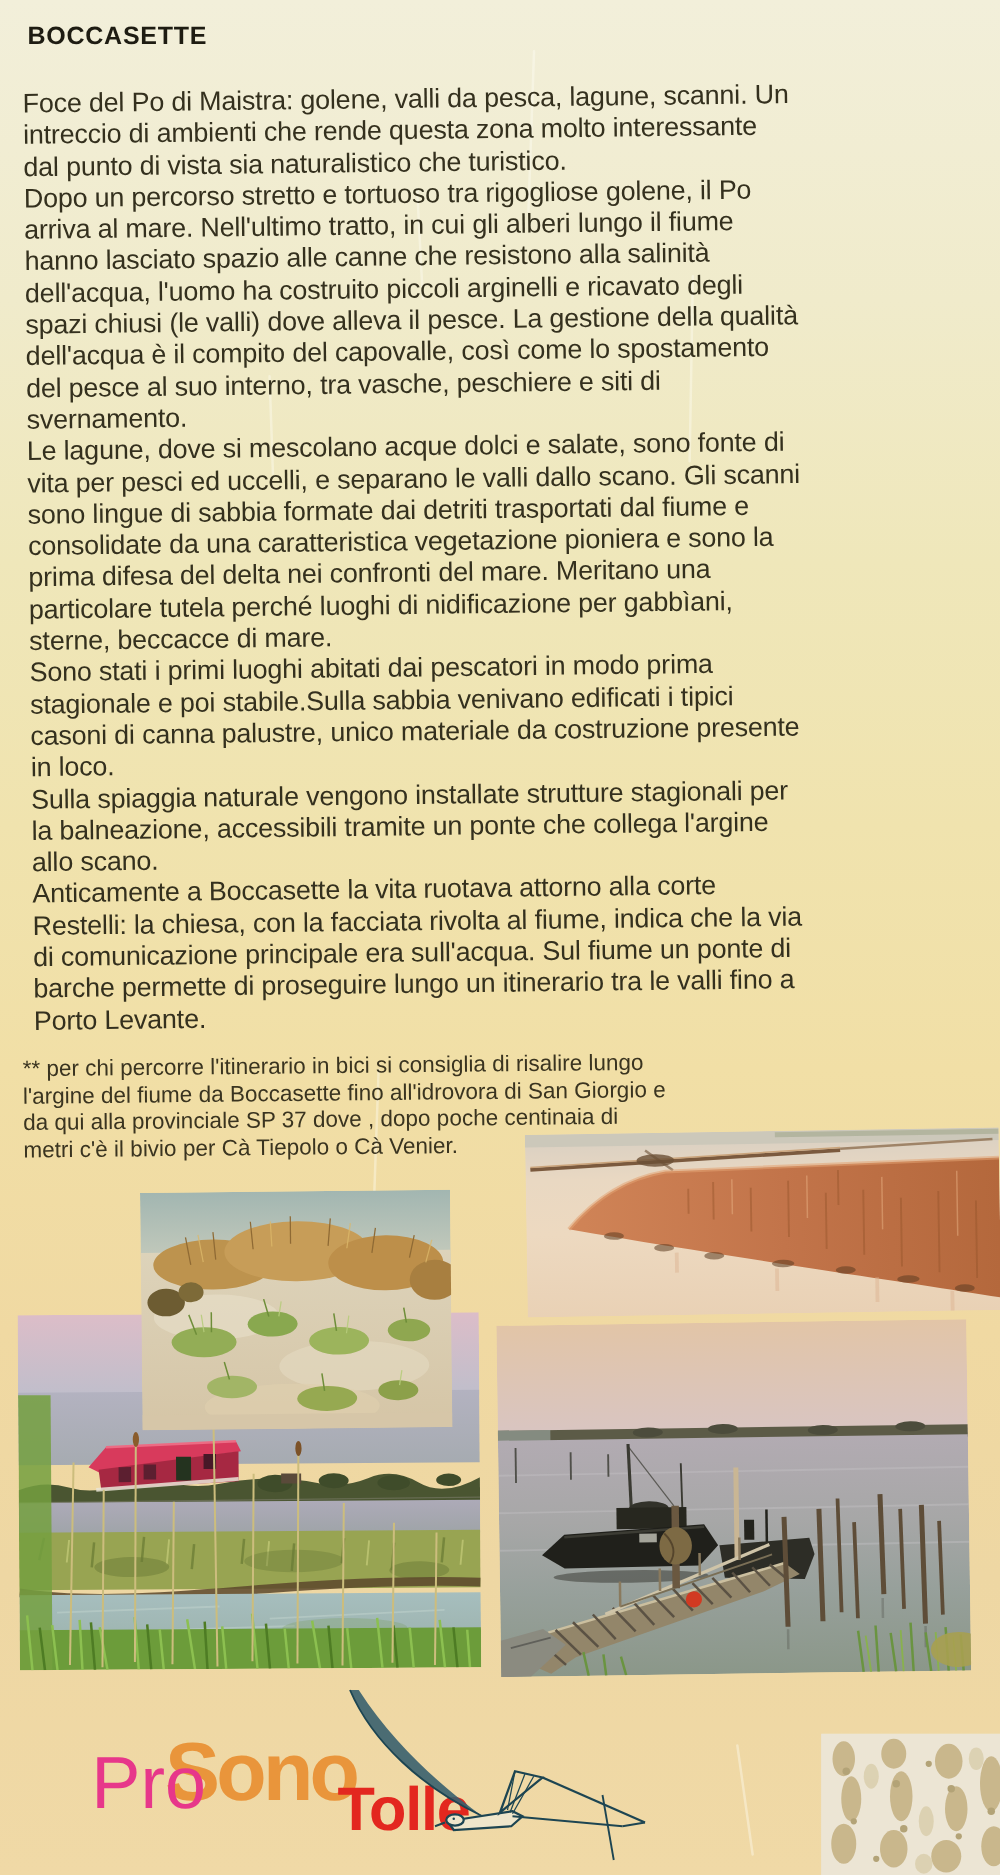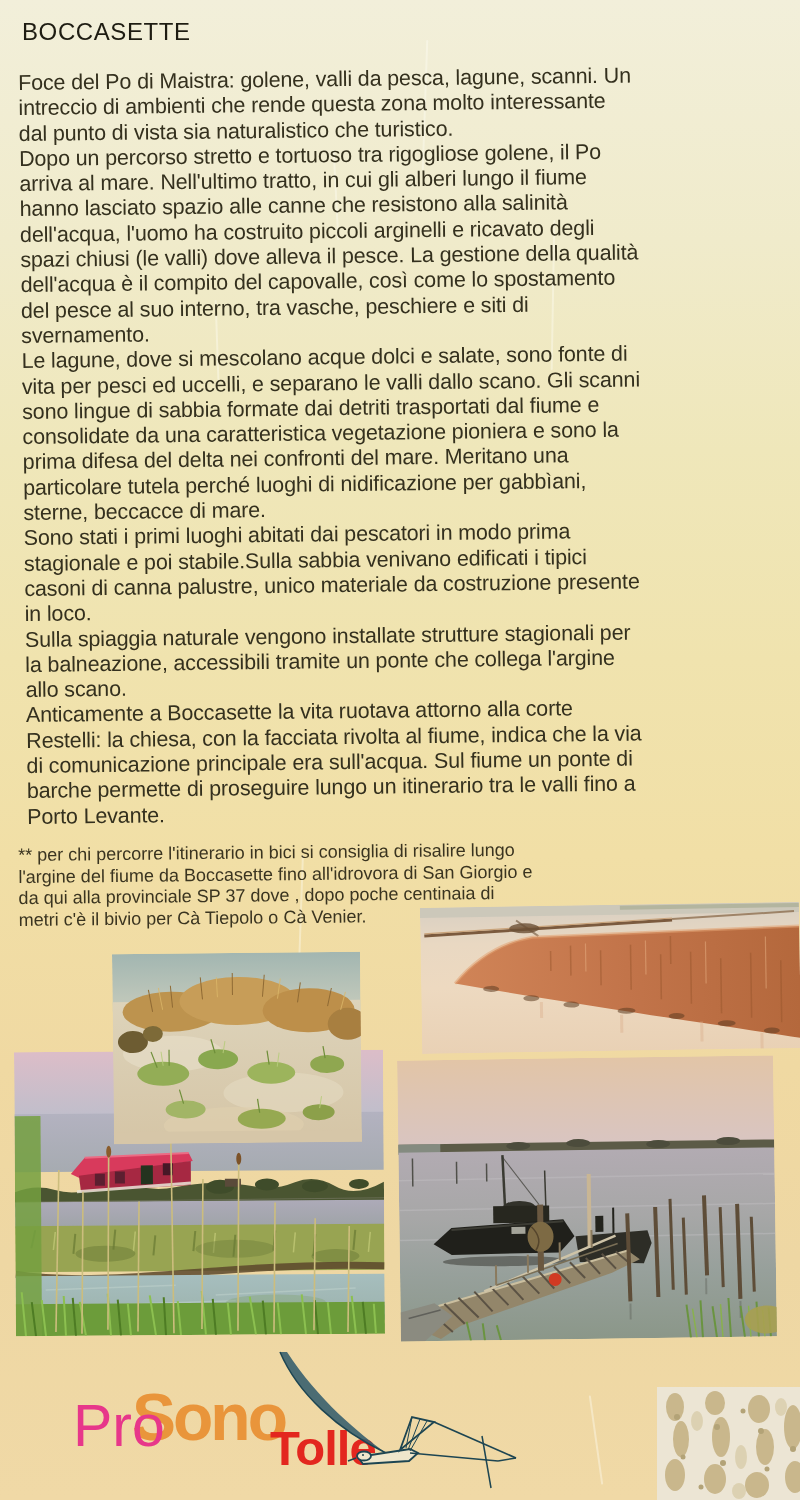--- a/index.html
+++ b/index.html
@@ -1,21 +1,21 @@
 <!DOCTYPE html>
 <html><head>
 <meta charset="utf-8">
 <style>
   html,body{margin:0;padding:0;background:#888;}
   .page{position:relative;width:800px;height:1500px;overflow:hidden;
     font-family:"Liberation Sans",sans-serif;
     background:linear-gradient(180deg,#f2efda 0%,#f0ebcb 16%,#efe7ba 30%,#f0e3ae 44%,
       #f1dfa6 57%,#f0d9a2 71%,#eed7a3 84%,#f0d9a6 100%);}
   .crack{position:absolute;width:2px;background:rgba(255,255,248,.38);border-radius:2px;}
-  .title{position:absolute;left:22px;top:18px;font-size:24px;font-weight:normal;
+  .title{position:absolute;left:22px;top:18px;font-size:20px;font-weight:bold;
     letter-spacing:.6px;color:#1e1c12;}
   .article{position:absolute;left:18px;top:71px;width:780px;color:#34301e;
     font-size:21.5px;line-height:25.3px;letter-spacing:-.15px;
     transform:rotate(-.7deg);transform-origin:0 0;}
   .article div{white-space:nowrap;}
   .note{position:absolute;left:18px;top:845px;width:600px;color:#3a3420;
     font-size:18px;line-height:21.6px;transform:rotate(-.6deg);transform-origin:0 0;}
   .note div{white-space:nowrap;}
   .photo{position:absolute;overflow:hidden;}
   .photo svg{display:block;}

